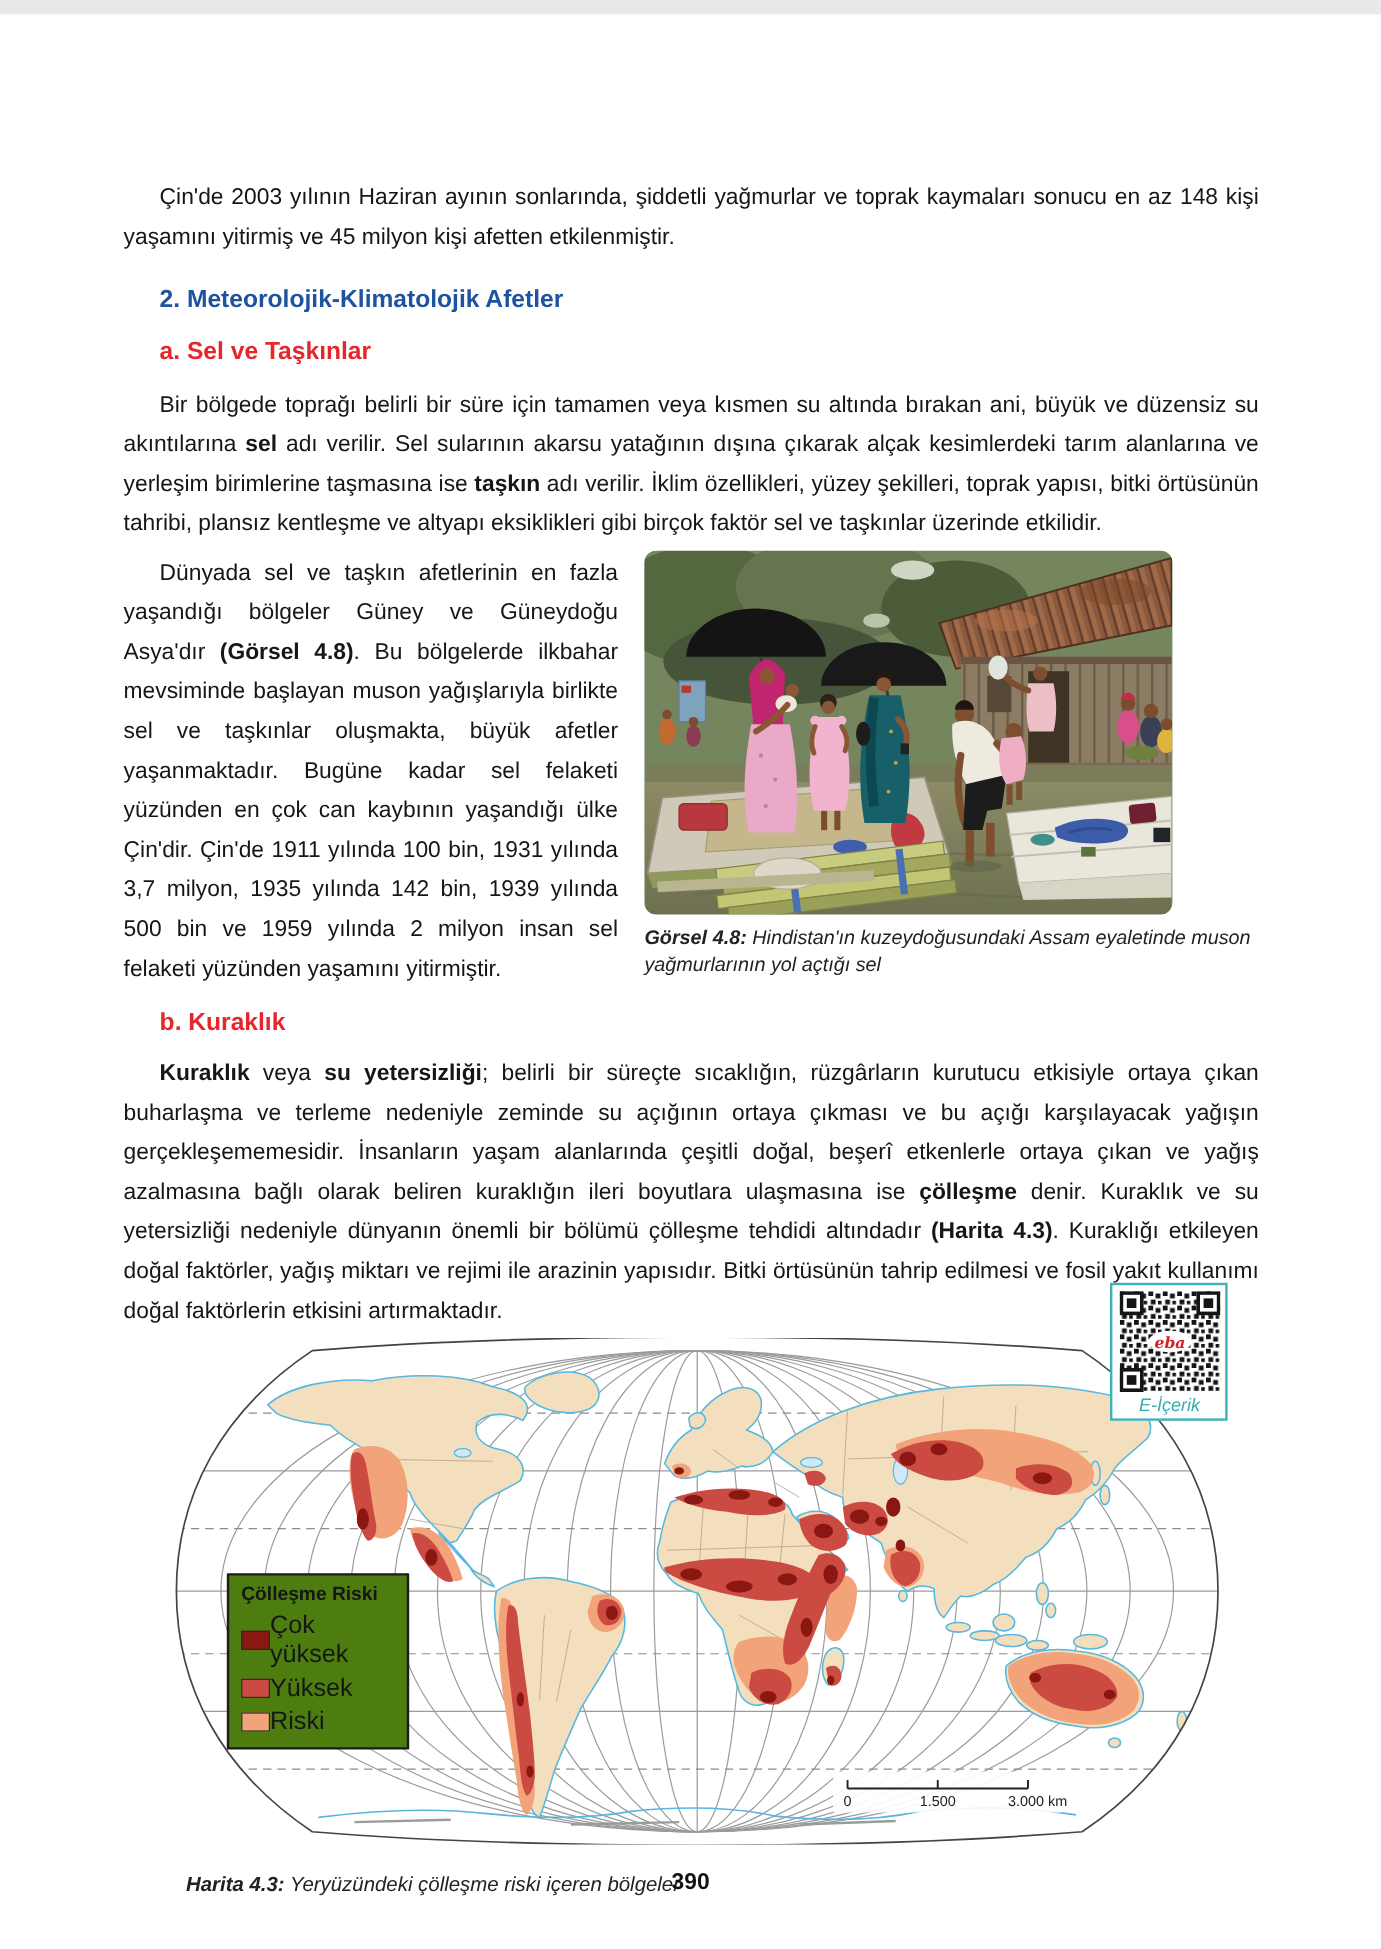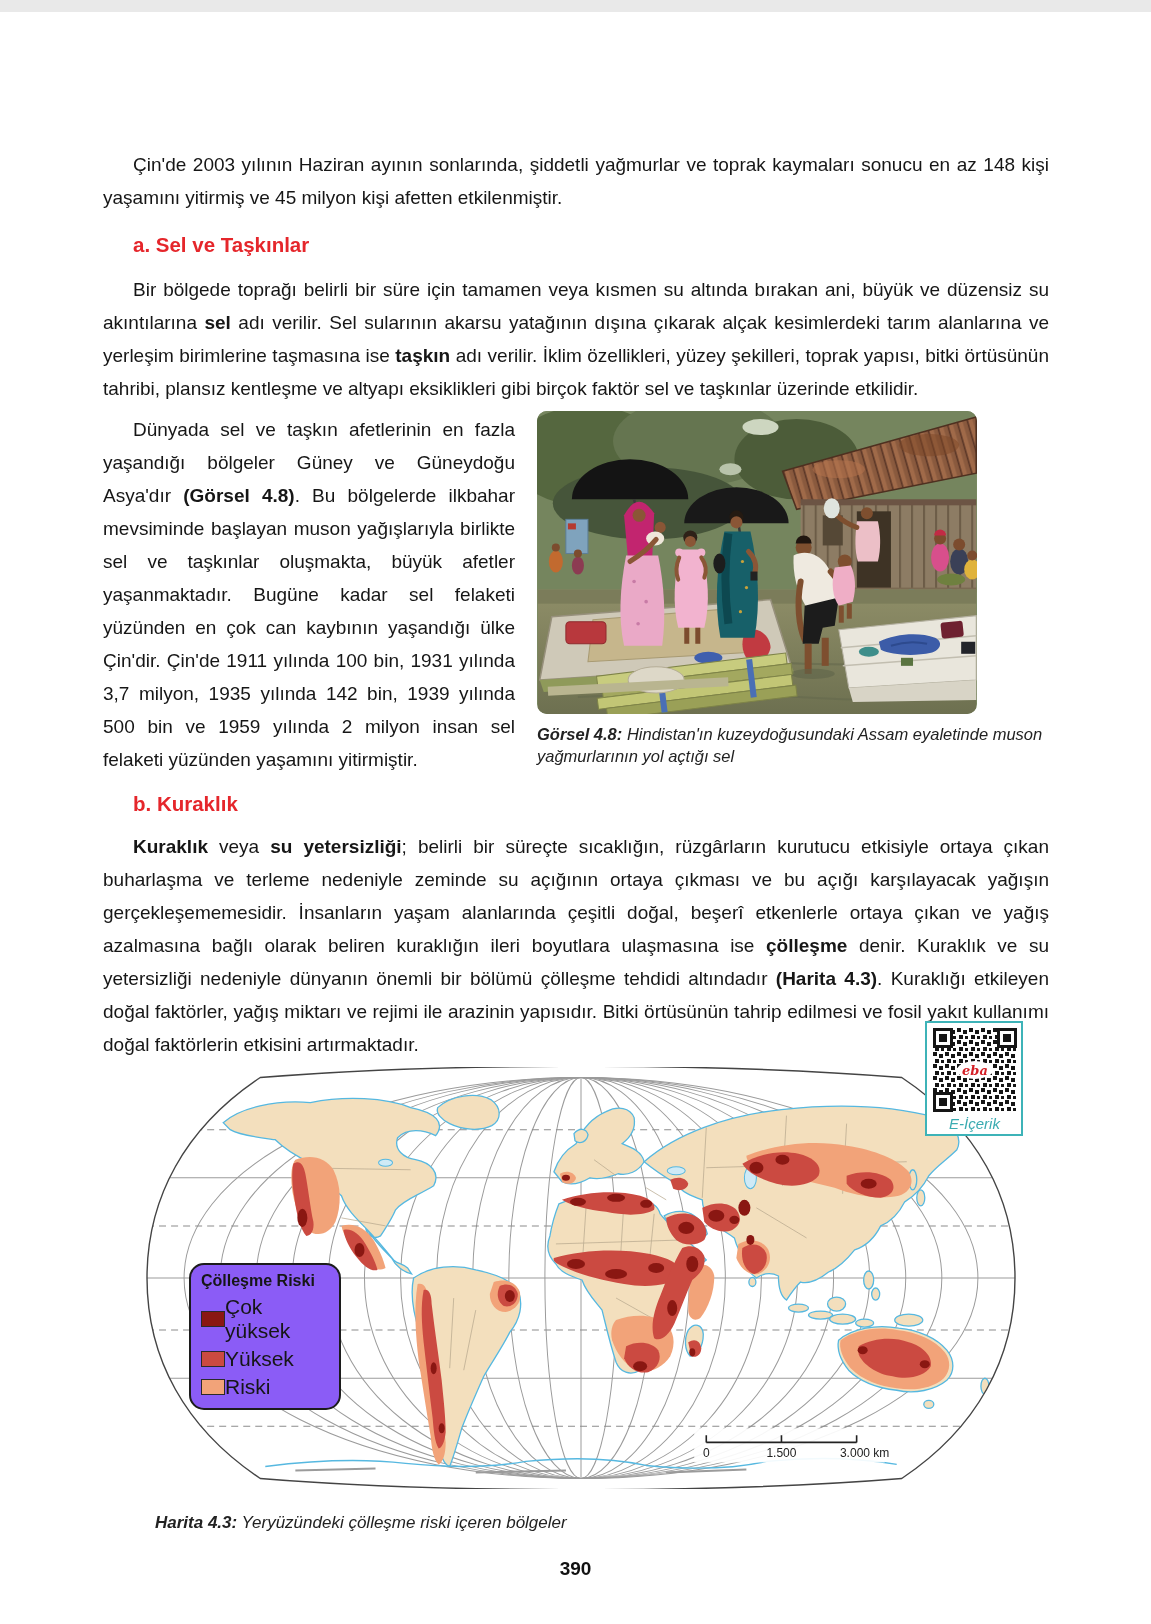--- a/index.html
+++ b/index.html
@@ -12,39 +12,40 @@
   .mt16 { margin-top:16px; }
   .mt8 { margin-top:8px; }
   figure.flood { float:right; width:512px; margin:6px 0 4px 22px; }
   .photo-frame { width:440px; height:303px; border-radius:10px; overflow:hidden; background:#7a8a62; }
   .photo-frame svg { display:block; }
   figcaption { font-size:16.5px; line-height:22px; font-style:italic; color:#222; margin-top:9px; text-align:left; }
   figcaption b { font-style:italic; }
   .clear { clear:right; }
   .mapwrap { position:relative; margin-top:6px; width:946px; height:432px; }
   .mapwrap > svg.worldmap { display:block; margin-left:42px; }
-  .legend { position:absolute; left:86px; top:196px; width:152px; background:#8b5cf6; border:2px solid #1c1c1c; border-radius:15px; padding:7px 10px 9px 10px; }
+  .legend { position:absolute; left:86px; top:196px; width:152px; background:#4d7c0f; border:2px solid #1c1c1c; border-radius:1px; padding:7px 10px 9px 10px; }
   .legend-title { font-size:16px; font-weight:bold; margin-bottom:5px; }
   .legend-item { display:flex; align-items:center; gap:0; font-size:21px; margin-top:4px; }
   .swatch { width:24px; height:16px; border:1px solid #2a2a2a; flex:0 0 auto; }
   .qrbox { position:absolute; right:26px; top:-46px; width:98px; background:#ffffff; border:2px solid #3db3b8; padding:5px 4px 2px 5px; z-index:5; }
   .qrbox svg { display:block; margin:0 auto; }
   .qr-label { font-size:15px; font-style:italic; color:#3aabb1; text-align:center; margin-top:3px; }
   .map-caption { font-size:17px; font-style:italic; color:#222; margin:14px 0 0 52px; }
   .map-caption b { font-style:italic; }
   .pagenum { position:absolute; left:0; width:1151px; bottom:56px; text-align:center; font-size:19px; font-weight:bold; color:#111; }
 </style>
 </head>
 <body>
 
 <div class="page">
   <div class="content">
 
     <p class="body">Çin'de 2003 yılının Haziran ayının sonlarında, şiddetli yağmurlar ve toprak kaymaları sonucu en az 148 kişi yaşamını yitirmiş ve 45 milyon kişi afetten etkilenmiştir.</p>
 
+    <h2 class="sec">2. Meteorolojik-Klimatolojik Afetler</h2>
     <h3 class="sub">a. Sel ve Taşkınlar</h3>
 
     <p class="body mt16">Bir bölgede toprağı belirli bir süre için tamamen veya kısmen su altında bırakan ani, büyük ve düzensiz su akıntılarına <b>sel</b> adı verilir. Sel sularının akarsu yatağının dışına çıkarak alçak kesimlerdeki tarım alanlarına ve yerleşim birimlerine taşmasına ise <b>taşkın</b> adı verilir. İklim özellikleri, yüzey şekilleri, toprak yapısı, bitki örtüsünün tahribi, plansız kentleşme ve altyapı eksiklikleri gibi birçok faktör sel ve taşkınlar üzerinde etkilidir.</p>
 
     <figure class="flood">
       <div class="photo-frame">
 
         <svg width="440" height="303" viewBox="0 0 437 302">
           <defs>
             <linearGradient id="waterg" x1="0" y1="0" x2="0" y2="1">

